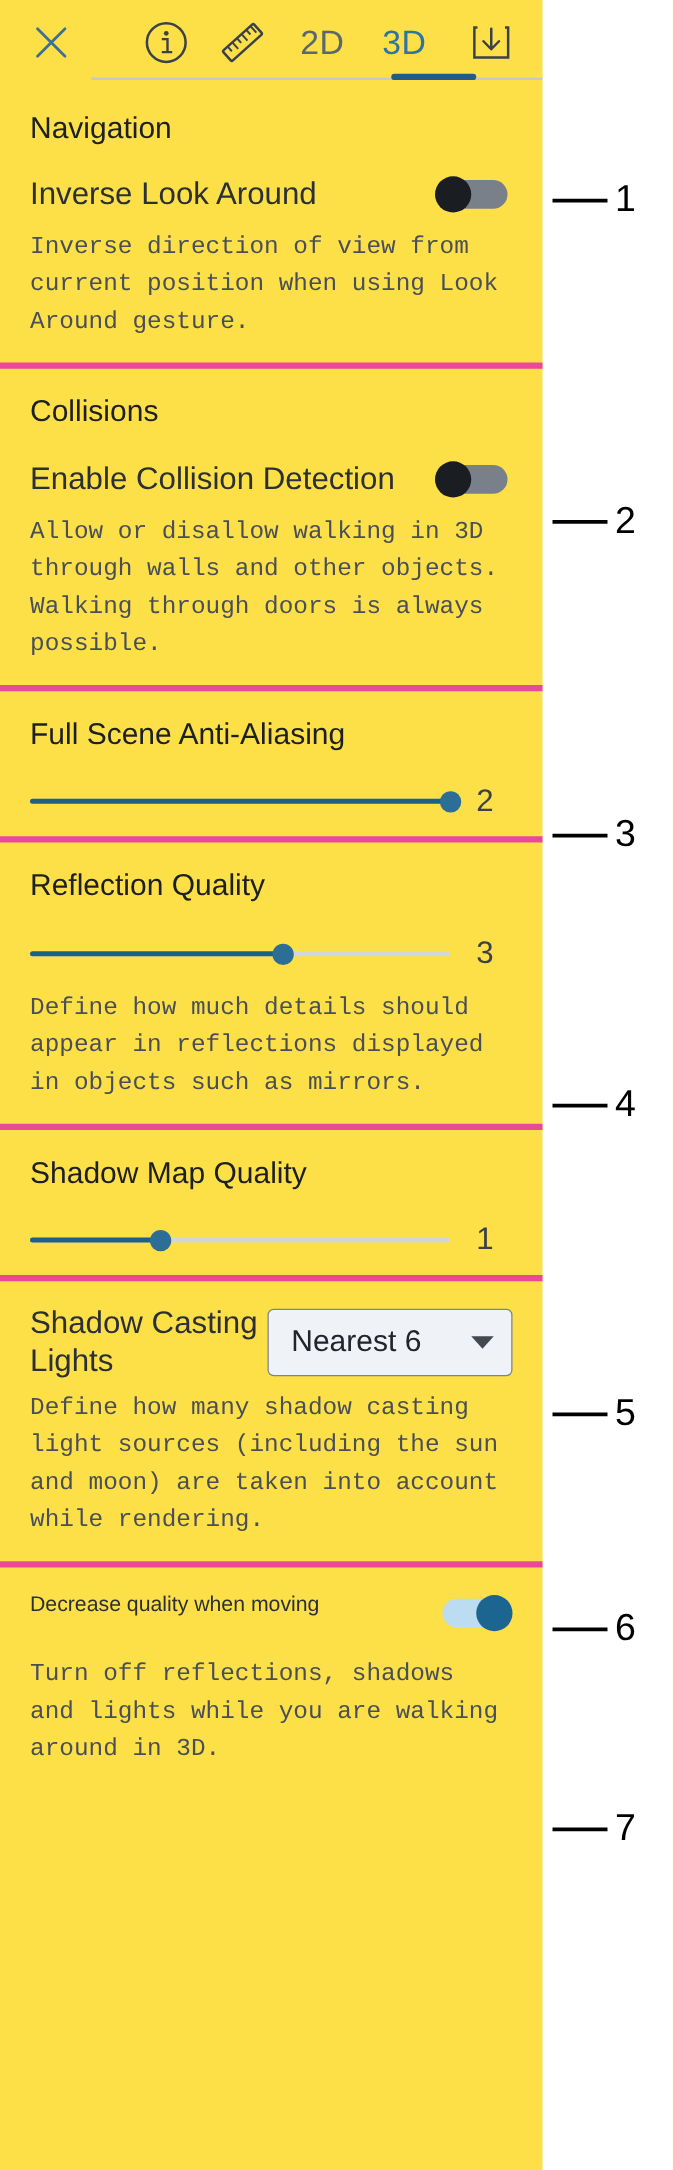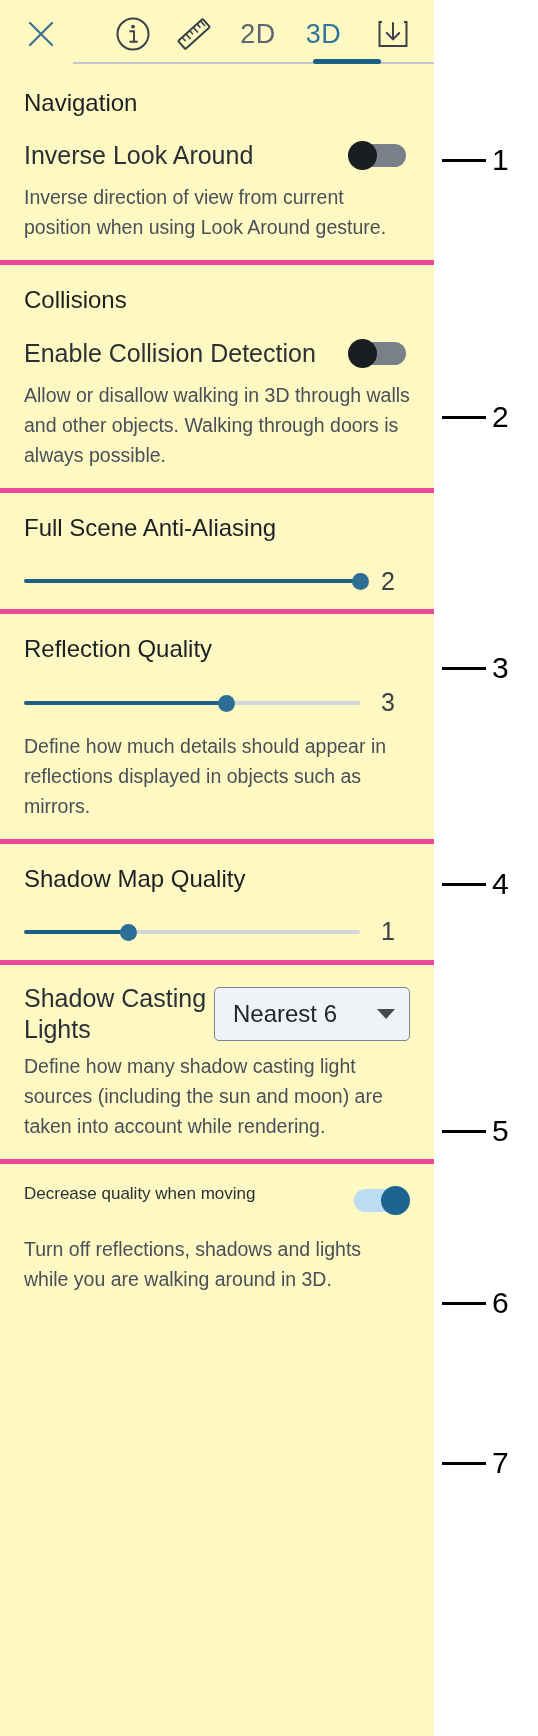--- a/index.html
+++ b/index.html
@@ -21,21 +21,21 @@
     height: 1736px;
     background: #ffffff;
   }
   
   .panel {
     position: absolute;
     left: 0;
     top: 0;
     width: 434px;
     height: 1736px;
-    background: #fef9c3;
+    background: #fde047;
     box-sizing: border-box;
   }
   
   .toolbar {
     position: relative;
     height: 68px;
     display: flex;
     align-items: center;
     padding: 0 10px 0 18px;
     box-sizing: border-box;
@@ -100,20 +100,21 @@
     font-weight: 400;
     line-height: 1.1;
     padding-top: 22px;
     padding-bottom: 12px;
   }
   .desc {
     font-size: 19.5px;
     line-height: 30px;
     color: #494f58;
     padding-bottom: 18px;
+    font-family: Liberation Mono, monospace;
   }
 
   
   .row {
     display: flex;
     align-items: center;
     justify-content: space-between;
     min-height: 54px;
     gap: 31px;
   }

